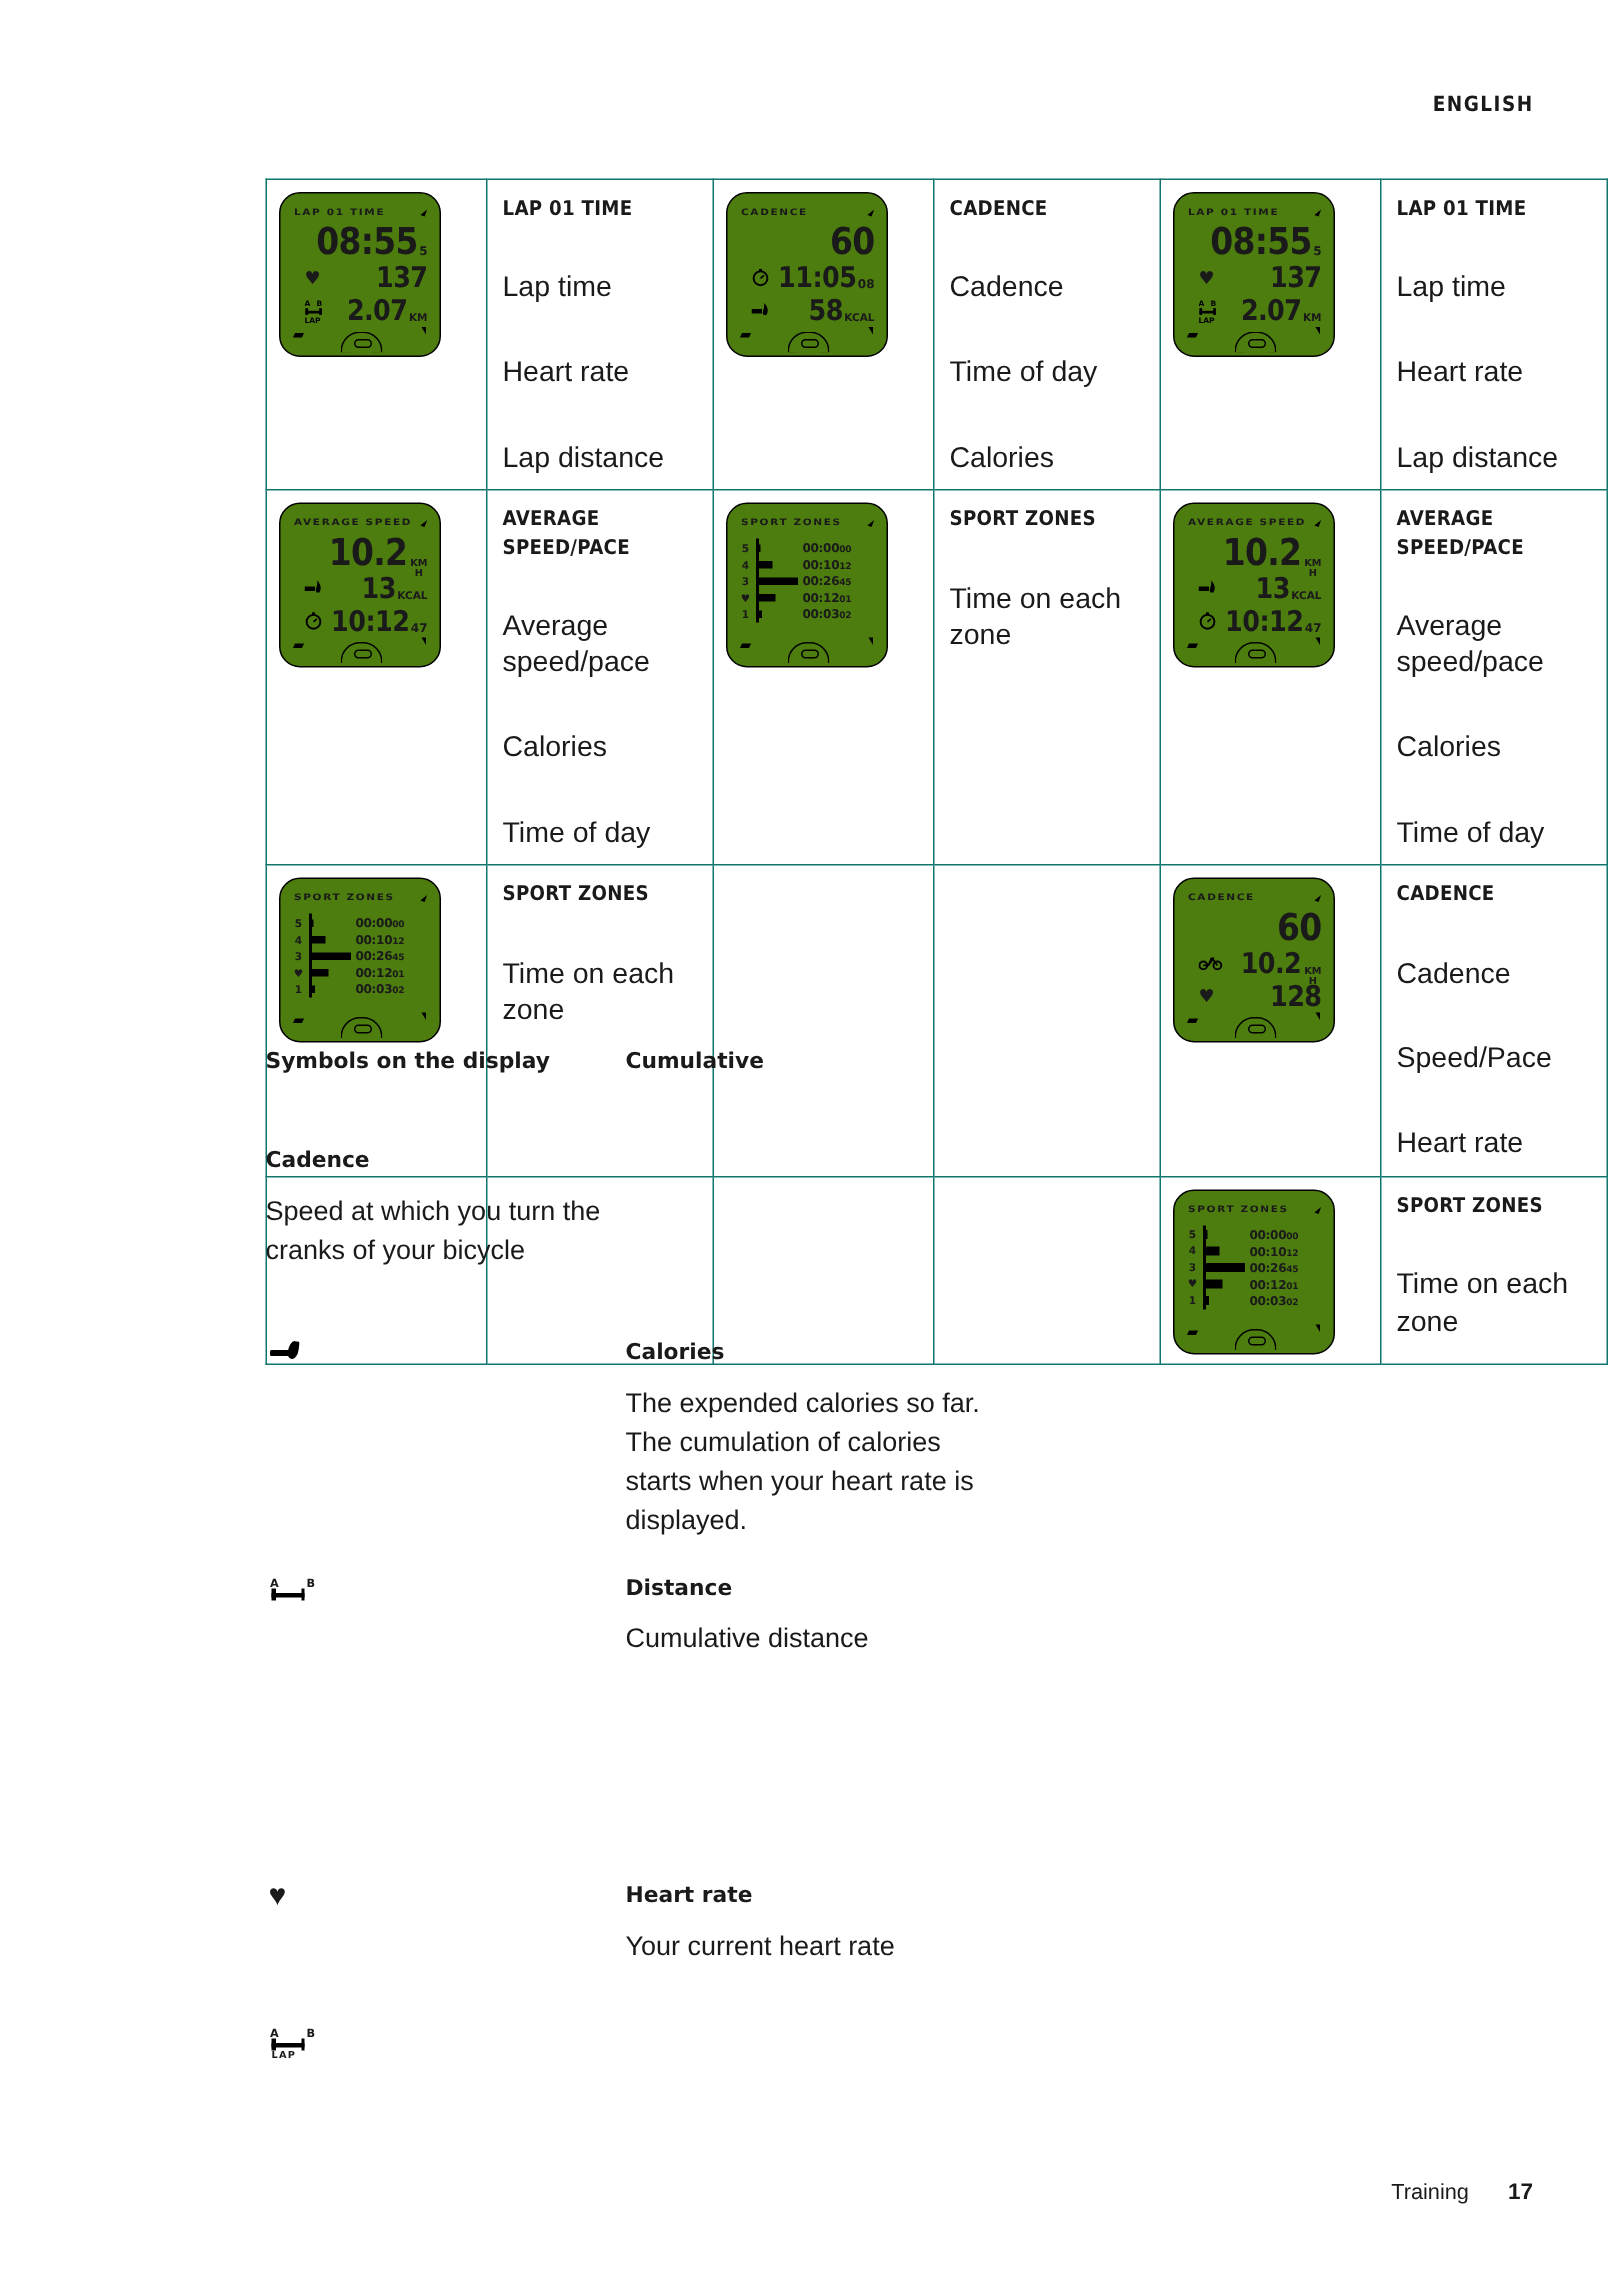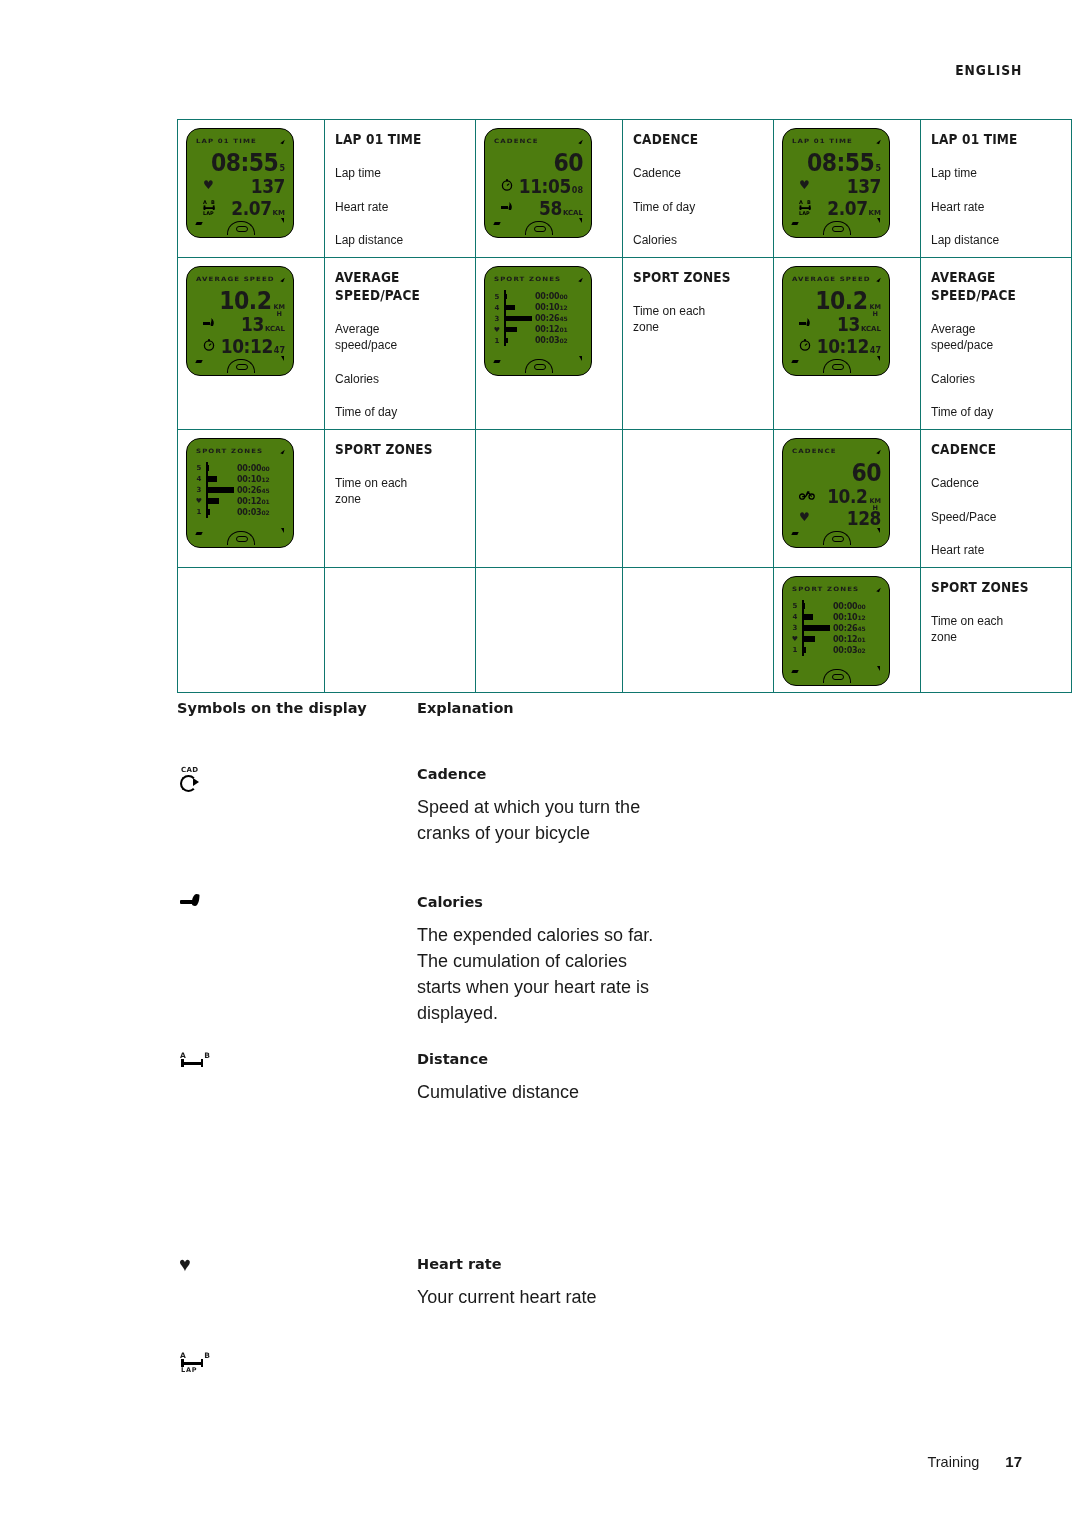--- a/index.html
+++ b/index.html
@@ -50,23 +50,23 @@
     font-size: 13.5px;
     font-weight: bold;
     font-family: "DejaVu Sans", sans-serif;
     letter-spacing: .2px;
     line-height: 1.35;
     transform: scaleX(0.9);
     transform-origin: left center;
     margin-bottom: 5px;
   }
   .cell-line {
-    font-size: 12px;
+    font-size: 19px;
     line-height: 1.3;
-    margin-top: 18px;
+    margin-top: 32px;
   }
   .cell-line:first-of-type { margin-top: 14px; }
 
   
   .watch {
     width: 108px;
     height: 110px;
     border: 1.6px solid #000;
     border-radius: 14px;
     position: relative;
@@ -696,31 +696,24 @@
           <div class="cell-title">SPORT ZONES</div>
           <div class="cell-line">Time on each<br>zone</div>
         </td>
       </tr>
     </tbody>
 </table>
 
 <div class="symbols-block">
   <div class="sym-head-row">
     <div class="sym-head-left">Symbols on the display</div>
-    <div class="sym-head-right">Explanation</div>
+    <div class="sym-head-right">Cumulative</div>
   </div>
   <div id="symbols-rows" style="position: relative; height: 700px;">
       <div class="sym-row" style="position:absolute; top:40px; left:0; width:100%;">
-        <div class="sym-icon-col">
-          <div class="glyph g-cad">
-            <span class="cad-txt">CAD</span>
-            <span class="ring"></span>
-            <span class="arrow"></span>
-          </div>
-        </div>
         <div class="sym-text-col">
           <div class="sym-term">Cadence</div>
           <div class="sym-desc">Speed at which you turn the<br>cranks of your bicycle</div>
         </div>
       </div>
       <div class="sym-row" style="position:absolute; top:168px; left:0; width:100%;">
         <div class="sym-icon-col">
           <div class="glyph g-cal">
             <span class="base"></span>
             <span class="flame"></span>

